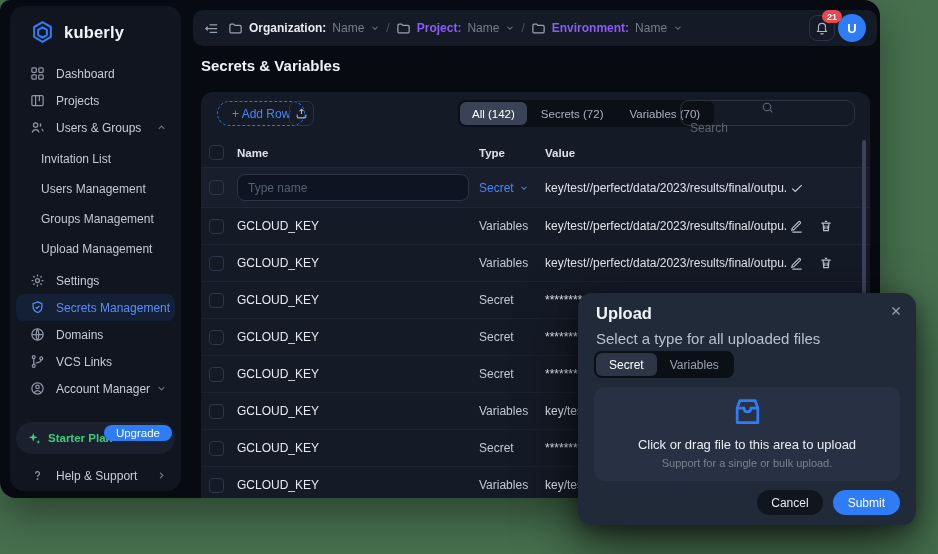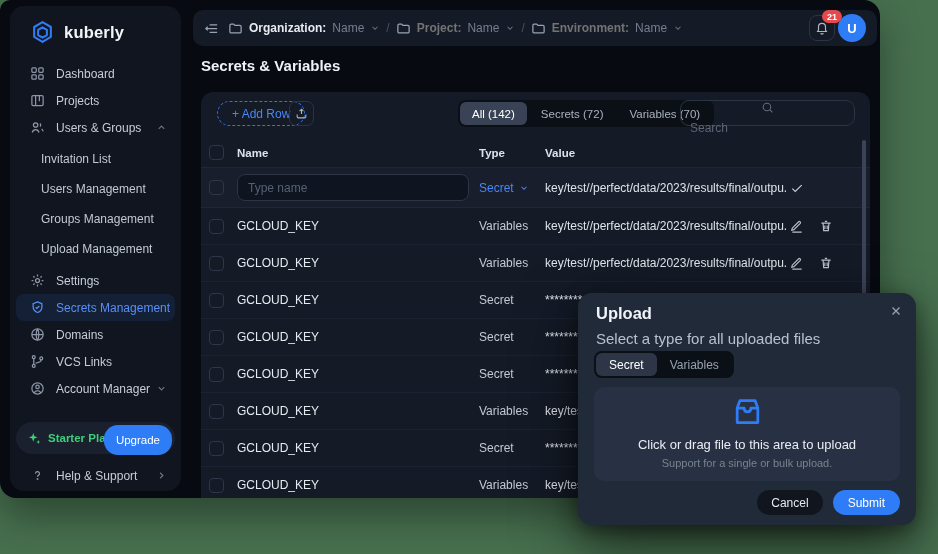--- a/index.html
+++ b/index.html
@@ -23,35 +23,35 @@
   .nav-item.sub { height:30px; padding-left:31px; color:#c2c9d5; }
   .nav-item.first-sub { margin-top:3px; }
   .nav-item.last-sub { margin-bottom:3px; }
   .nav-item.active { background:rgba(59,130,246,.11); border-radius:8px; margin:0 6px; padding-left:14px; color:#5a8ef5; }
   .nav-item.active svg { color:#5a8ef5; }
 
   .plan-box { position:absolute; left:6px; top:416px; width:159px; height:32px; background:#1a202d;
               border-radius:17px; display:flex; align-items:center; gap:6px; padding-left:11px; }
   .plan-box .spark { width:15px; height:15px; color:#3ecf7a; }
   .plan-label { font-size:11.5px; font-weight:bold; color:#3ecf7a; }
-  .upgrade-btn { position:absolute; right:3px; top:3px; height:30px; padding:0 12px; background:#2e7df6;
+  .upgrade-btn { position:absolute; right:3px; top:3px; height:16px; padding:0 12px; background:#2e7df6;
                  border-radius:14px; color:#fff; font-size:11.5px; display:flex; align-items:center; cursor:pointer;text-align:right; }
   .help-row { position:absolute; left:0; top:456px; width:100%; height:27px; display:flex; align-items:center;
               gap:11px; padding-left:20px; color:#c6cdd9; font-size:12px; }
   .help-row svg { width:15px; height:15px; color:#8d95a6; }
   .help-row .chev { position:absolute; right:14px; width:11px; height:11px; color:#6c7486; }
 
   
   .header { position:absolute; left:193px; top:10px; width:684px; height:36px; background:#141a26;
             border-radius:10px; display:flex; align-items:center; padding:0 11px; gap:9px; }
   .header svg.h-ic { width:15px; height:15px; color:#99a2b2; flex:none; }
   .bc { display:flex; align-items:center; gap:6px; font-size:12px; white-space:nowrap; }
   .bc .fold { width:14px; height:14px; }
   .bc-strong { color:#e8ebf1; font-weight:bold; }
-  .bc-dim { color:#737373; font-weight:bold; }
+  .bc-dim { color:#8b5cf6; font-weight:bold; }
   .bc-val { color:#767e8e; }
   .bc .cdn { width:10px; height:10px; color:#6c7486; }
   .bc-sep { color:#4a5160; font-size:12px; }
   .hdr-right { margin-left:auto; display:flex; align-items:center; gap:3px; }
   .bell-btn { position:relative; width:26px; height:26px; border:1px solid #2c3444; border-radius:8px;
               display:flex; align-items:center; justify-content:center; color:#aeb6c4; cursor:pointer; }
   .bell-btn svg { width:14px; height:14px; }
   .badge { position:absolute; top:-6px; right:-8px; background:#e5484d; color:#fff; font-size:9px; font-weight:bold;
            padding:1.5px 5px; border-radius:8px; }
   .avatar { width:28px; height:28px; border-radius:50%; background:#2e7df6; color:#fff; font-size:13px; font-weight:bold;

